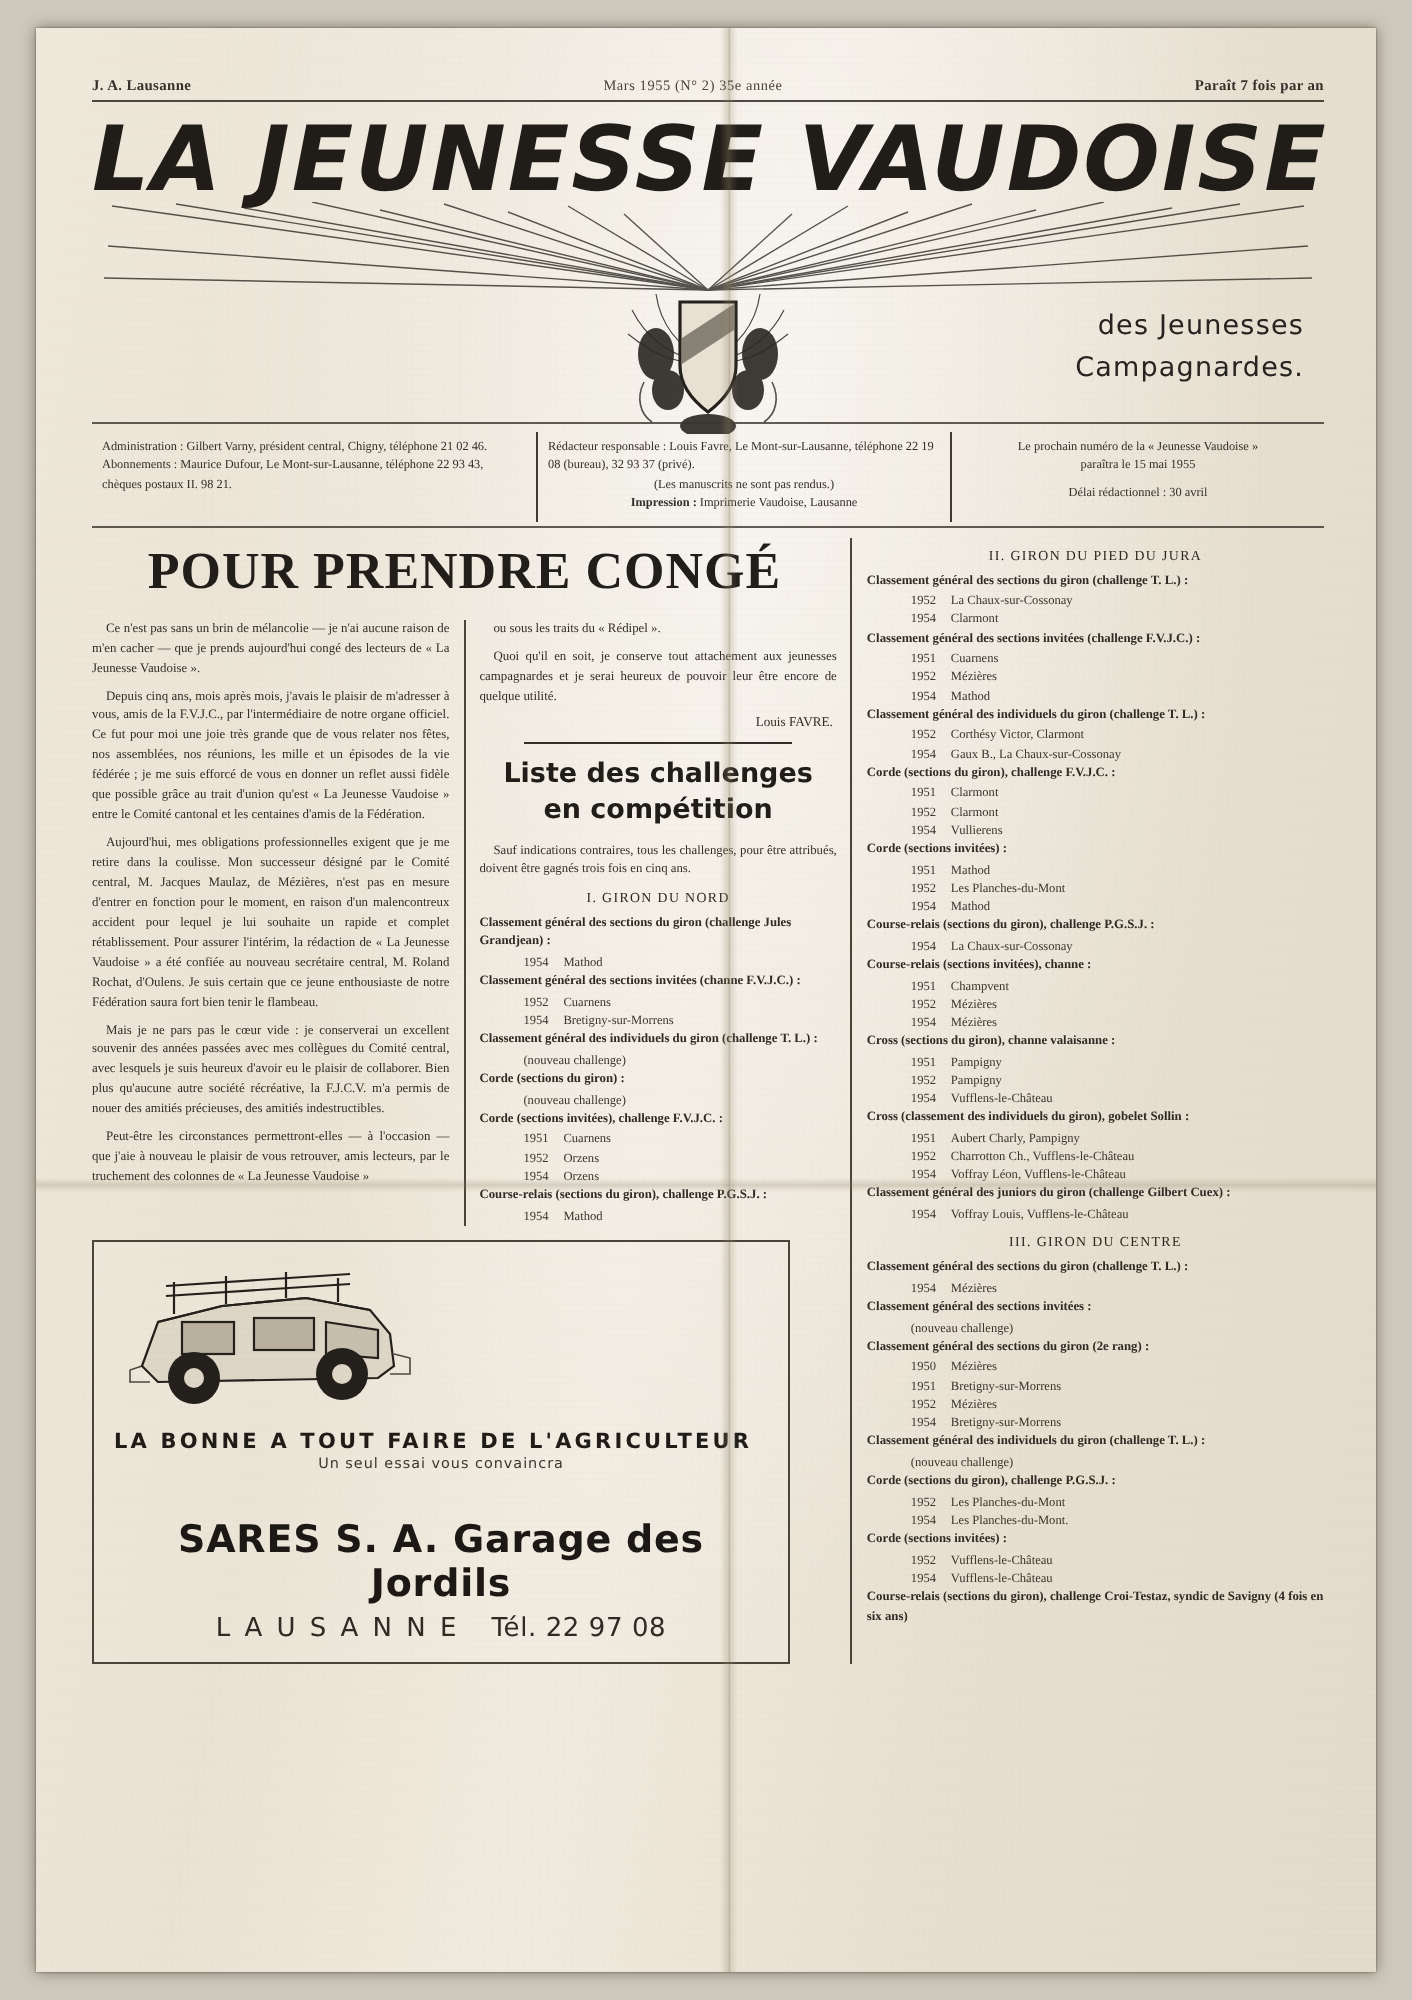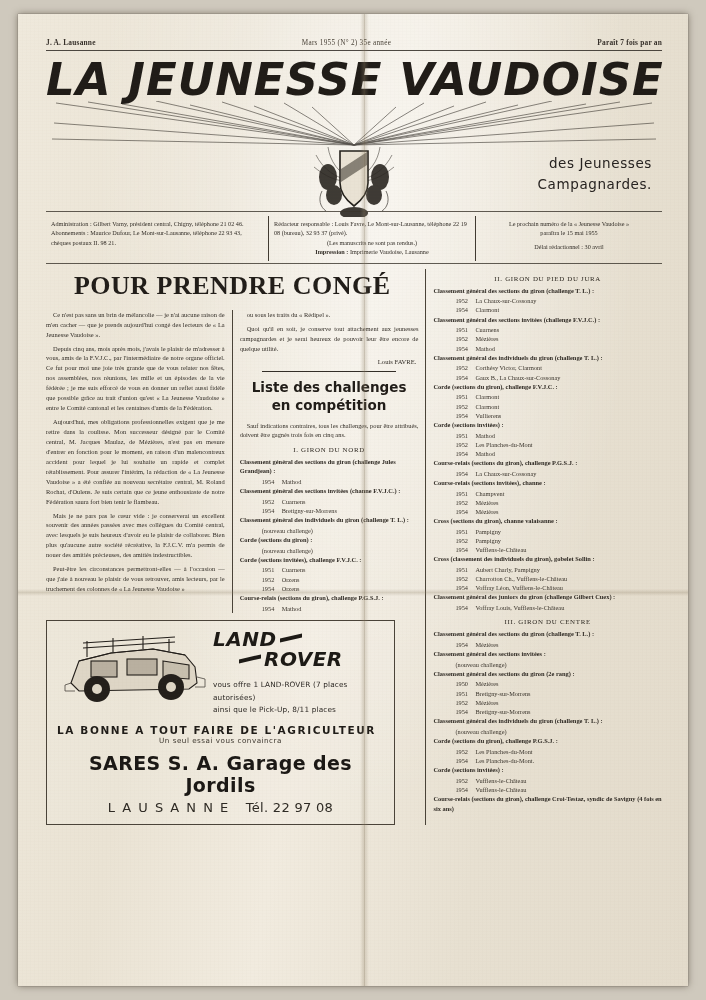--- a/index.html
+++ b/index.html
@@ -125,21 +125,21 @@
   .lr-bar{display:inline-block;width:22px;height:4px;background:#1d1a16;
     transform:skewY(-13deg);vertical-align:middle;margin:0 0 5px 3px;}
   .lr-bar.l{margin:0 3px 4px 0;}
   #ad-offer{font-family:"DejaVu Sans", sans-serif;font-size:7.3px;line-height:1.65;
     color:#2b2723;margin-top:10px;letter-spacing:.15px;}
   #ad-slogan{font-family:"DejaVu Sans", sans-serif;font-weight:bold;font-size:10.5px;
     letter-spacing:1.6px;color:#1f1c18;margin-top:8px;}
   #ad-try{font-family:"DejaVu Sans", sans-serif;font-size:7.2px;text-align:center;
     color:#3b352d;letter-spacing:.5px;}
   #ad-garage{font-family:"DejaVu Sans", sans-serif;font-weight:bold;font-size:19px;
-    letter-spacing:.4px;text-align:center;color:#1b1815;margin-top:7px;}
+    letter-spacing:.4px;text-align:center;color:#1b1815;margin-top:23px;}
   #ad-city{font-family:"DejaVu Sans", sans-serif;font-size:13px;text-align:center;
     letter-spacing:1.5px;color:#2e2a24;margin-top:4px;}
   #ad-city .tel{letter-spacing:.3px;margin-left:16px;}
 </style>
 </head>
 <body>
 
 <div id="paper">
   <div id="inner">
 
@@ -294,30 +294,20 @@
               </g>
               <g fill="#ded6c6">
                   <circle cx="40" cy="62" r="5"></circle>
                   <circle cx="114" cy="60" r="5"></circle>
                 </g>
               <g stroke="#231f1b" stroke-width="0.8" fill="none" opacity=".8">
                 <path d="M14 56 L8 58 L8 64 L18 64"></path>
                 <path d="M140 50 L148 52 L148 60 L138 60"></path>
               </g>
             </svg>
-            <div id="ad-right">
-              <div id="lr-logo">
-                <span>LAND</span><span class="lr-bar"></span>
-                <span class="l2"><span class="lr-bar l"></span><span>ROVER</span></span>
-              </div>
-              <div id="ad-offer">
-                <div>vous offre 1 LAND-ROVER (7 places autorisées)</div>
-                <div>ainsi que le Pick-Up, 8/11 places</div>
-              </div>
-            </div>
           </div>
           <div id="ad-slogan">LA BONNE A TOUT FAIRE DE L'AGRICULTEUR</div>
           <div id="ad-try">Un seul essai vous convaincra</div>
           <div id="ad-garage">SARES S. A. Garage des Jordils</div>
           <div id="ad-city">
             <span>L A U S A N N E</span><span class="tel">Tél. 22 97 08</span>
           </div>
         </div>
       </div>
 

